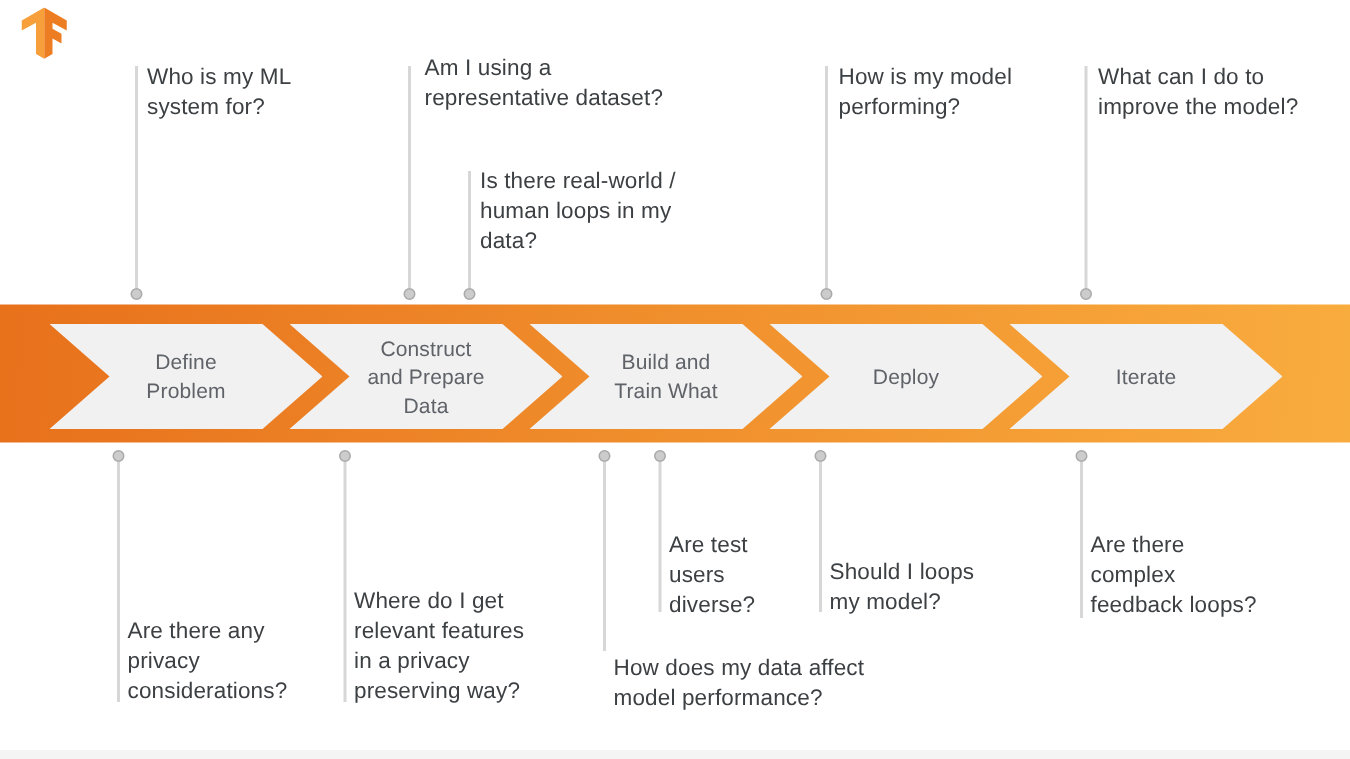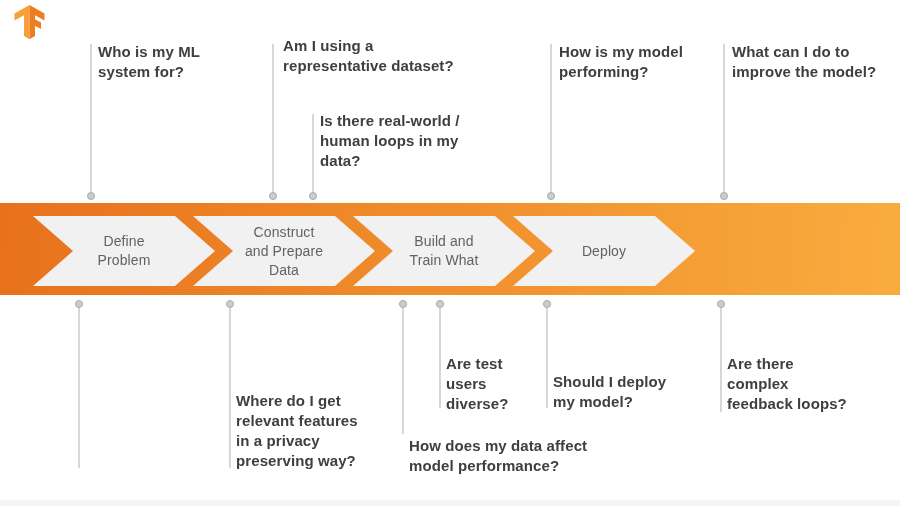--- a/index.html
+++ b/index.html
@@ -15,21 +15,21 @@
   .chevron{
     position:absolute;top:216px;width:182px;height:70px;background:#f1f1f2;
     clip-path:polygon(0 0,142px 0,182px 35px,142px 70px,0 70px,40px 35px);
     display:flex;align-items:center;justify-content:center;
   }
   .chevron span{
     display:block;font-size:14px;line-height:19px;color:#5f6368;
     text-align:center;white-space:pre-line;letter-spacing:.1px;
   }
   .q{
-    position:absolute;font-size:15px;line-height:20px;font-weight:700;color:#3c4043;
+    position:absolute;font-size:15px;line-height:20px;font-weight:400;color:#3c4043;
     white-space:pre-line;letter-spacing:.1px;
   }
   .vline{position:absolute;width:2px;background:#d7d7d7;}
   .dot{
     position:absolute;width:8px;height:8px;border-radius:50%;
     background:#cccccc;border:1px solid #a9a9a9;box-sizing:border-box;
   }
   .footer-strip{position:absolute;left:0;top:500px;width:900px;height:6px;background:#f4f4f5;}
 </style>
 </head>
@@ -52,20 +52,23 @@
     <span>Construct
 and Prepare
 Data</span>
   </div>
   <div class="chevron" style="left:353px">
     <span>Build and
 Train What</span>
   </div>
   <div class="chevron" style="left:513px">
     <span>Deploy</span>
+  </div>
+  <div class="chevron" style="left:673px">
+    <span>Iterate</span>
   </div>
 
   <div class="vline" style="left:90px;top:44px;height:148px"></div>
   <div class="dot" style="left:87px;top:192px"></div>
   <div class="vline" style="left:272px;top:44px;height:148px"></div>
   <div class="dot" style="left:269px;top:192px"></div>
   <div class="vline" style="left:312px;top:114px;height:78px"></div>
   <div class="dot" style="left:309px;top:192px"></div>
   <div class="vline" style="left:550px;top:44px;height:148px"></div>
   <div class="dot" style="left:547px;top:192px"></div>
@@ -90,30 +93,33 @@
   <div class="q" style="left:283px;top:36px">Am I using a
 representative dataset?</div>
   <div class="q" style="left:320px;top:111px">Is there real-world /
 human loops in my
 data?</div>
   <div class="q" style="left:732px;top:42px">What can I do to
 improve the model?</div>
   <div class="q" style="left:559px;top:42px">How is my model
 performing?</div>
 
+  <div class="q" style="left:85px;top:411px">Are there any
+privacy
+considerations?</div>
   <div class="q" style="left:236px;top:391px">Where do I get
 relevant features
 in a privacy
 preserving way?</div>
   <div class="q" style="left:446px;top:354px">Are test
 users
 diverse?</div>
   <div class="q" style="left:409px;top:436px">How does my data affect
 model performance?</div>
-  <div class="q" style="left:553px;top:372px">Should I deploy
+  <div class="q" style="left:553px;top:372px">Should I loops
 my model?</div>
   <div class="q" style="left:727px;top:354px">Are there
 complex
 feedback loops?</div>
 
   <div class="footer-strip"></div>
 
 </div>
 
 </body></html>

